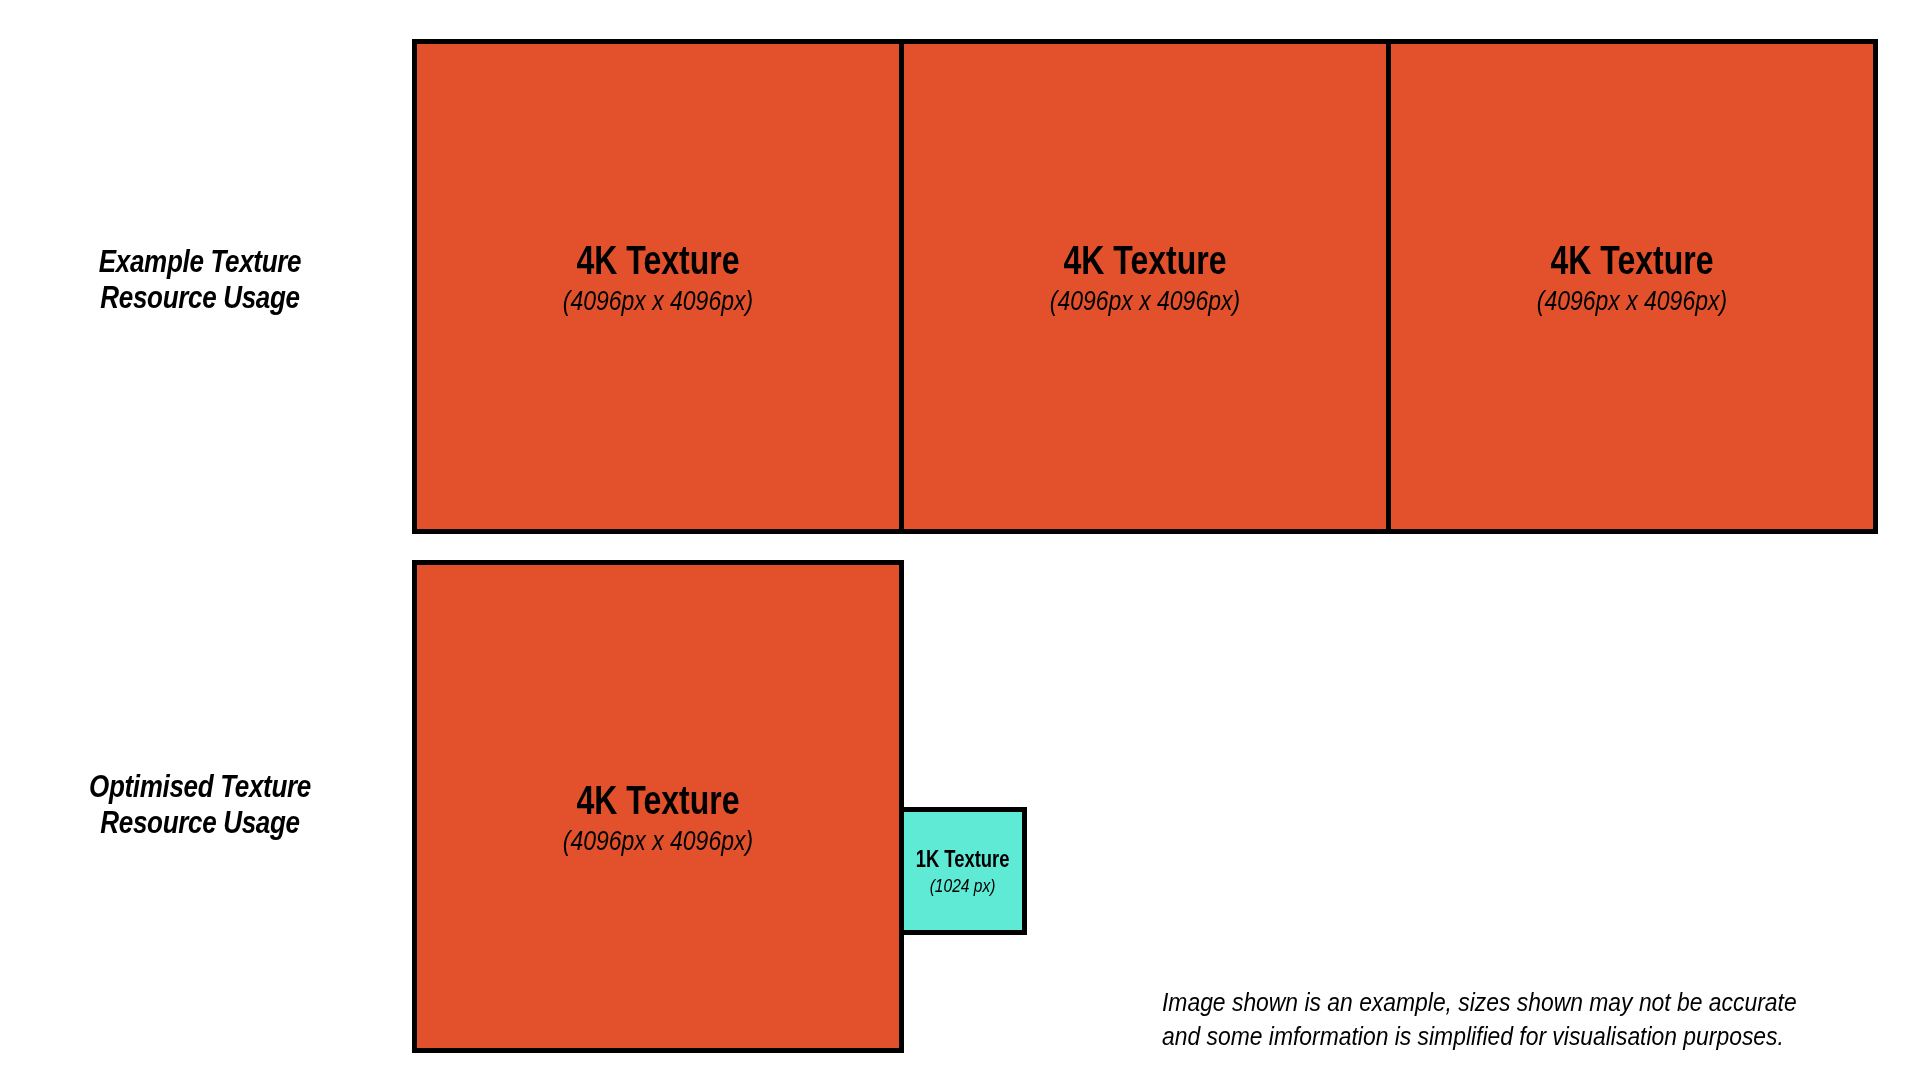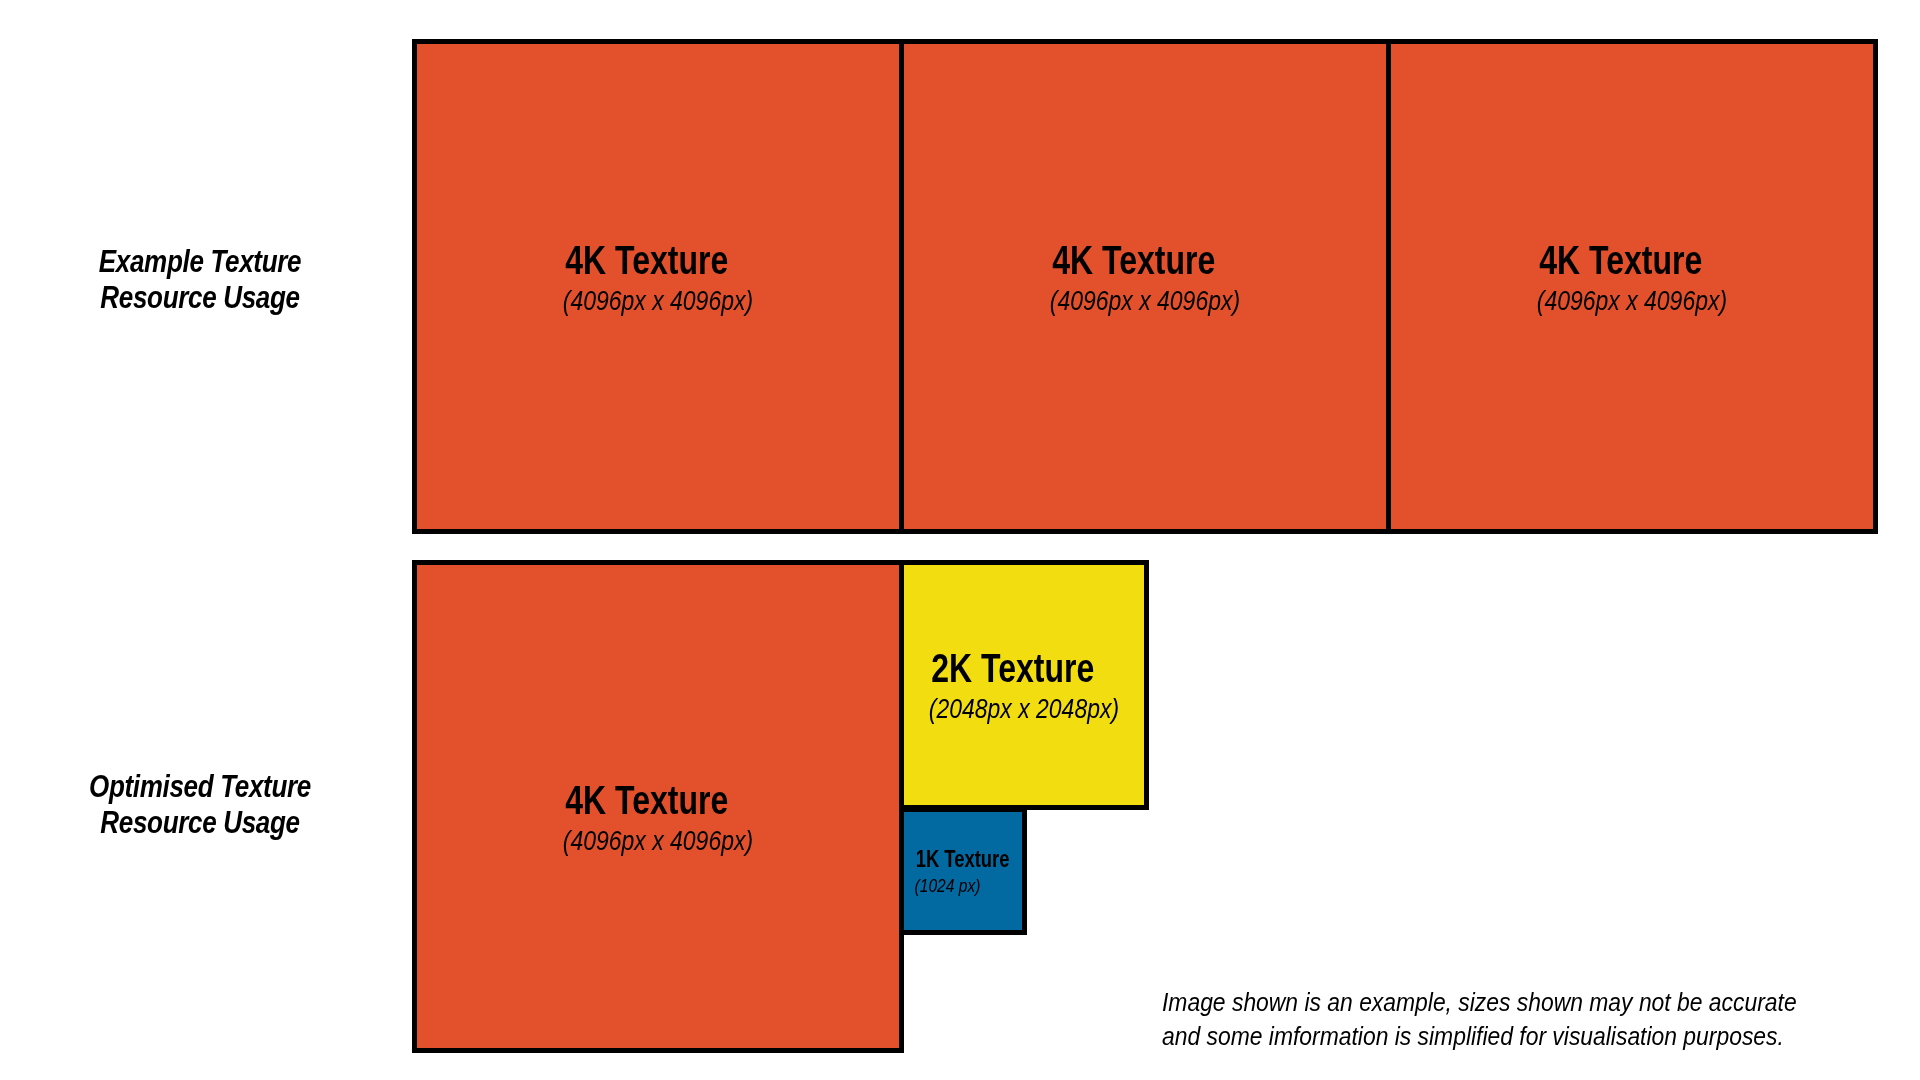--- a/index.html
+++ b/index.html
@@ -46,24 +46,24 @@
     position: absolute;
     box-sizing: border-box;
     border: 5px solid #000000;
     display: flex;
     flex-direction: column;
     align-items: center;
     justify-content: center;
   }
   .tex.orange { background: #e2512b; }
   .tex.yellow { background: #f2de10; }
-  .tex.green  { background: #0369a1; }
+  .tex.green  { background: #5eead4; }
 
   .tex-inner {
-    text-align: left;
+    text-align: center;
     line-height: 1;
     pointer-events: none;
   }
   .tex-title {
     display: block;
     font-family: "Liberation Sans", sans-serif;
     font-weight: bold;
     font-size: 40px;
     letter-spacing: 0px;
     transform: scaleX(0.80);
@@ -180,26 +180,20 @@
   <div class="row-label" id="label-optimised">Optimised Texture
 Resource Usage</div>
 
   <div class="tex orange" id="tex-4k-d">
     <div class="tex-inner">
       <span class="tex-title">4K Texture</span>
       <span class="tex-sub">(4096px x 4096px)</span>
     </div>
   </div>
 
-  <div class="tex yellow" id="tex-2k">
-    <div class="tex-inner">
-      <span class="tex-title">2K Texture</span>
-      <span class="tex-sub">(2048px x 2048px)</span>
-    </div>
-  </div>
 
   <div class="tex green" id="tex-1k">
     <div class="tex-inner">
       <span class="tex-title">1K Texture</span>
       <span class="tex-sub">(1024 px)</span>
     </div>
   </div>
 
 
   <div id="footnote">Image shown is an example, sizes shown may not be accurate

